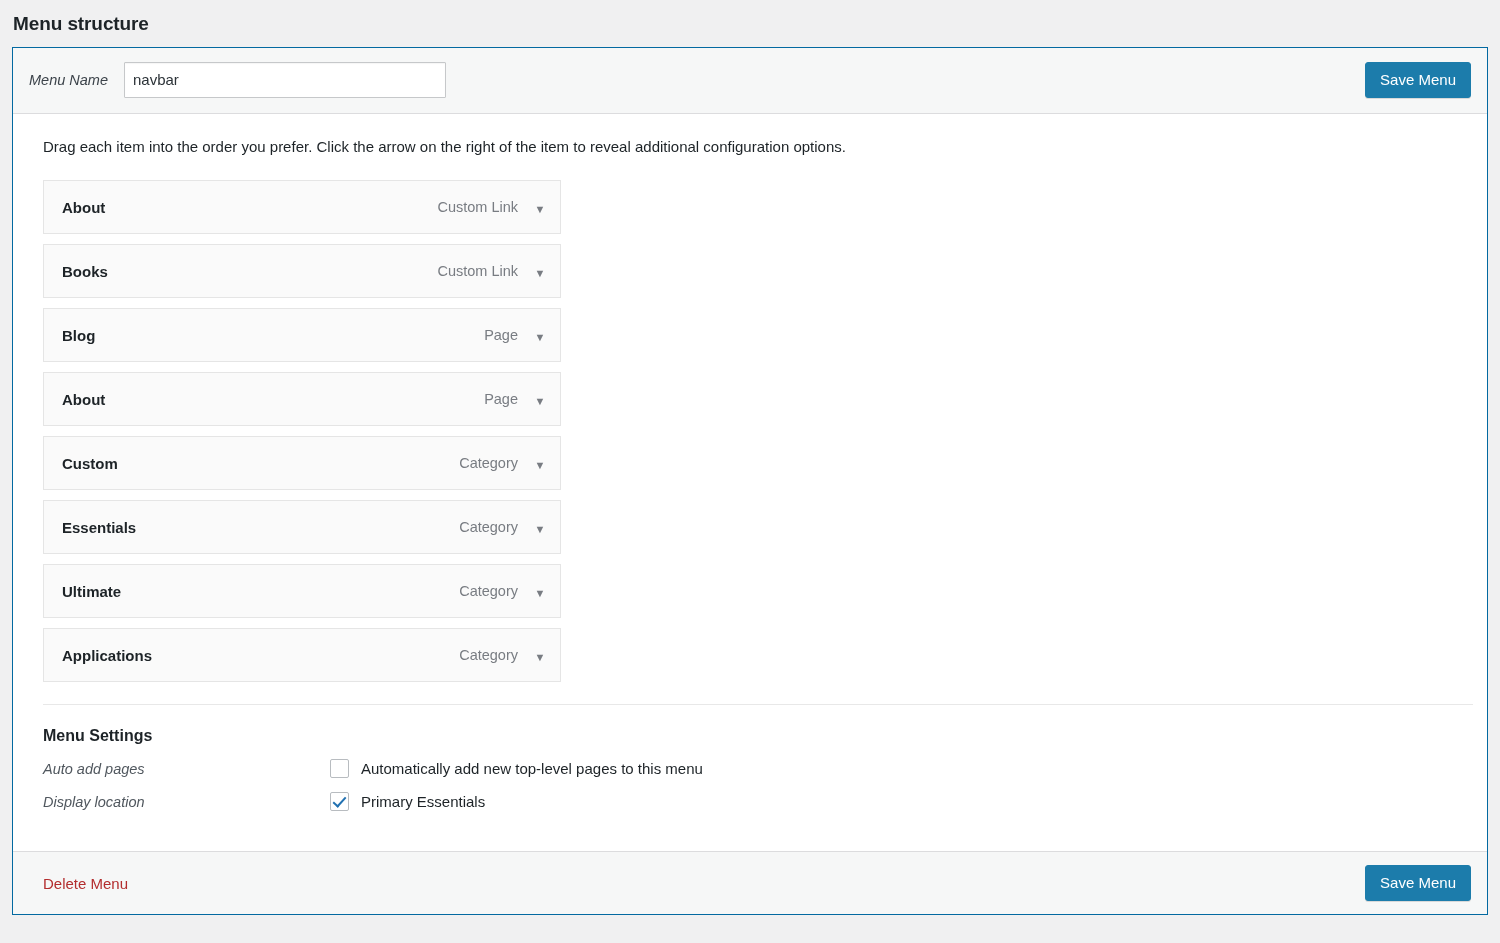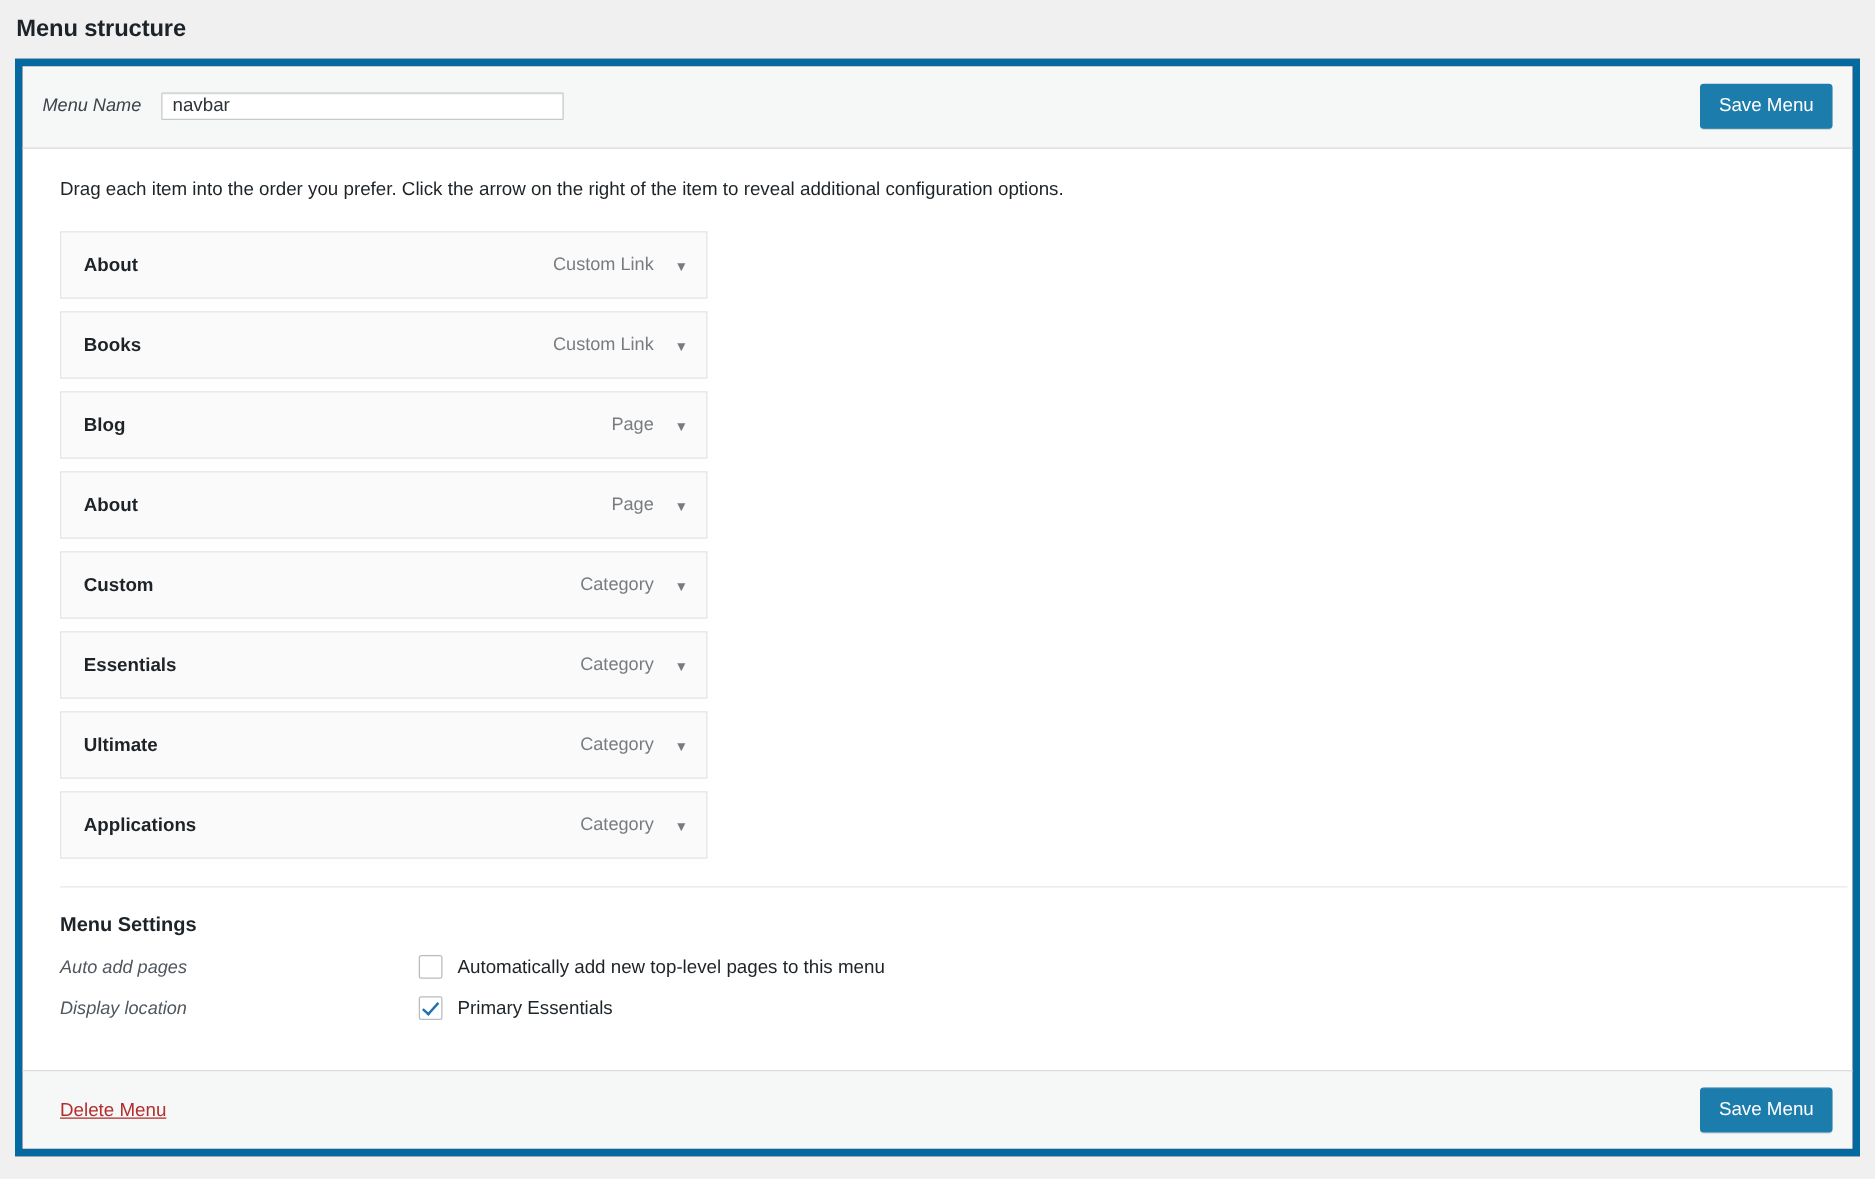--- a/index.html
+++ b/index.html
@@ -21,22 +21,22 @@
     font-size: 19px;
     font-weight: bold;
     color: #1d2327;
     padding: 12px 0 10px 13px;
     line-height: 1.3;
     letter-spacing: -0.1px;
   }
 
   .panel {
     margin: 0 12px 0 12px;
-    background: #7f1d1d;
-    border: 6px solid #0369a1;
+    background: #84cc16;
+    border: 1px solid #0369a1;
     box-sizing: border-box;
     width: 1476px;
   }
 
   
   .panel-header {
     background: #f6f7f7;
     border-bottom: 1px solid #dcdcde;
     padding: 14px 16px 15px 16px;
     display: flex;
@@ -51,21 +51,21 @@
   }
   .menu-name-label {
     font-style: italic;
     color: #3c434a;
     font-size: 14.5px;
     margin-right: 16px;
     white-space: nowrap;
   }
   .menu-name-input {
     width: 322px;
-    height: 22px;
+    height: 36px;
     box-sizing: border-box;
     padding: 3px 8px;
     font-family: "Liberation Sans", sans-serif;
     font-size: 15px;
     color: #2c3338;
     background: #ffffff;
     border: 1px solid #c6c8ca;
     border-radius: 1px;
     box-shadow: 0 1px 1px rgba(0,0,0,0.04) inset;
     outline: none;
@@ -208,21 +208,20 @@
     padding: 13px 16px;
     display: flex;
     align-items: center;
     justify-content: space-between;
     box-sizing: border-box;
     min-height: 62px;
   }
   .delete-link {
     color: #b32d2e;
     font-size: 15px;
-    text-decoration: underline;
     cursor: pointer;
     padding-left: 14px;
   }
 </style>
 </head>
 <body>
 
 <div class="page-title">Menu structure</div>
 
 <div class="panel">

